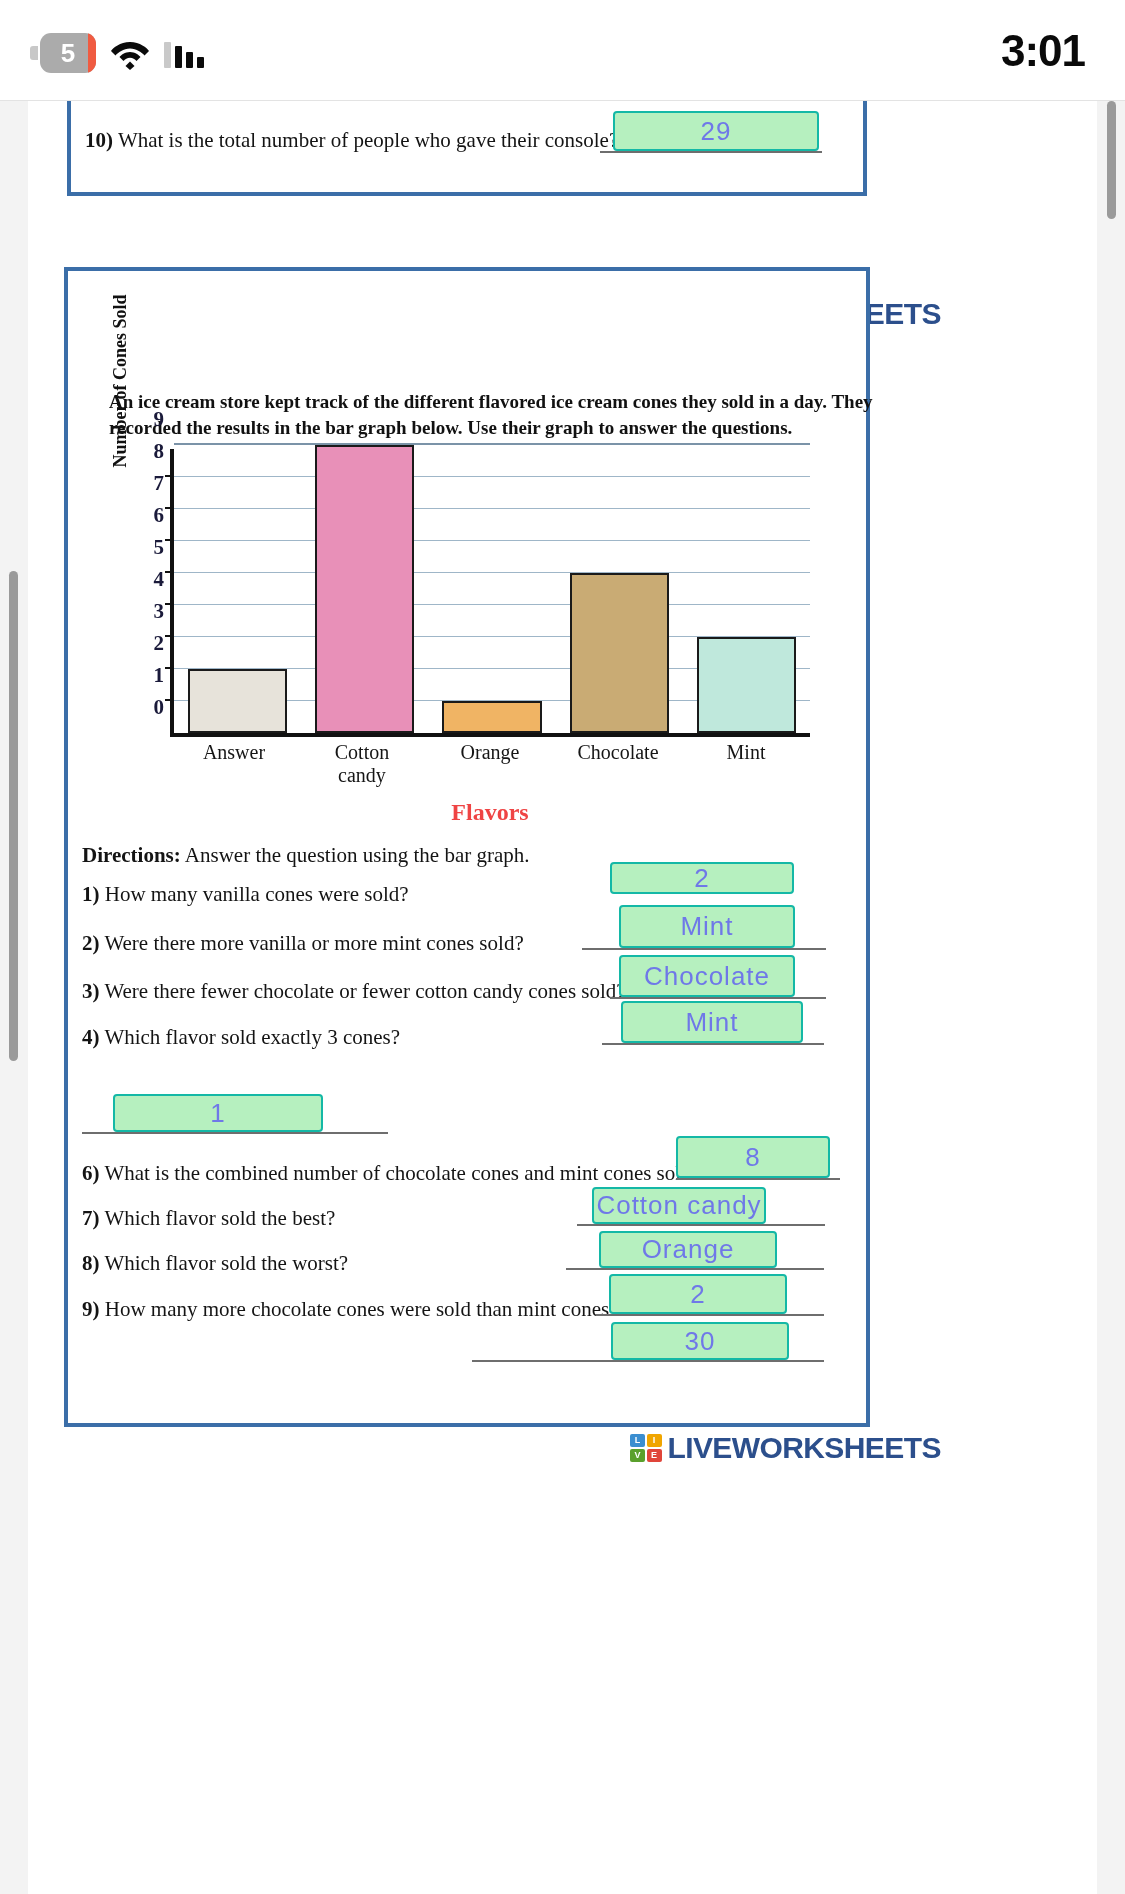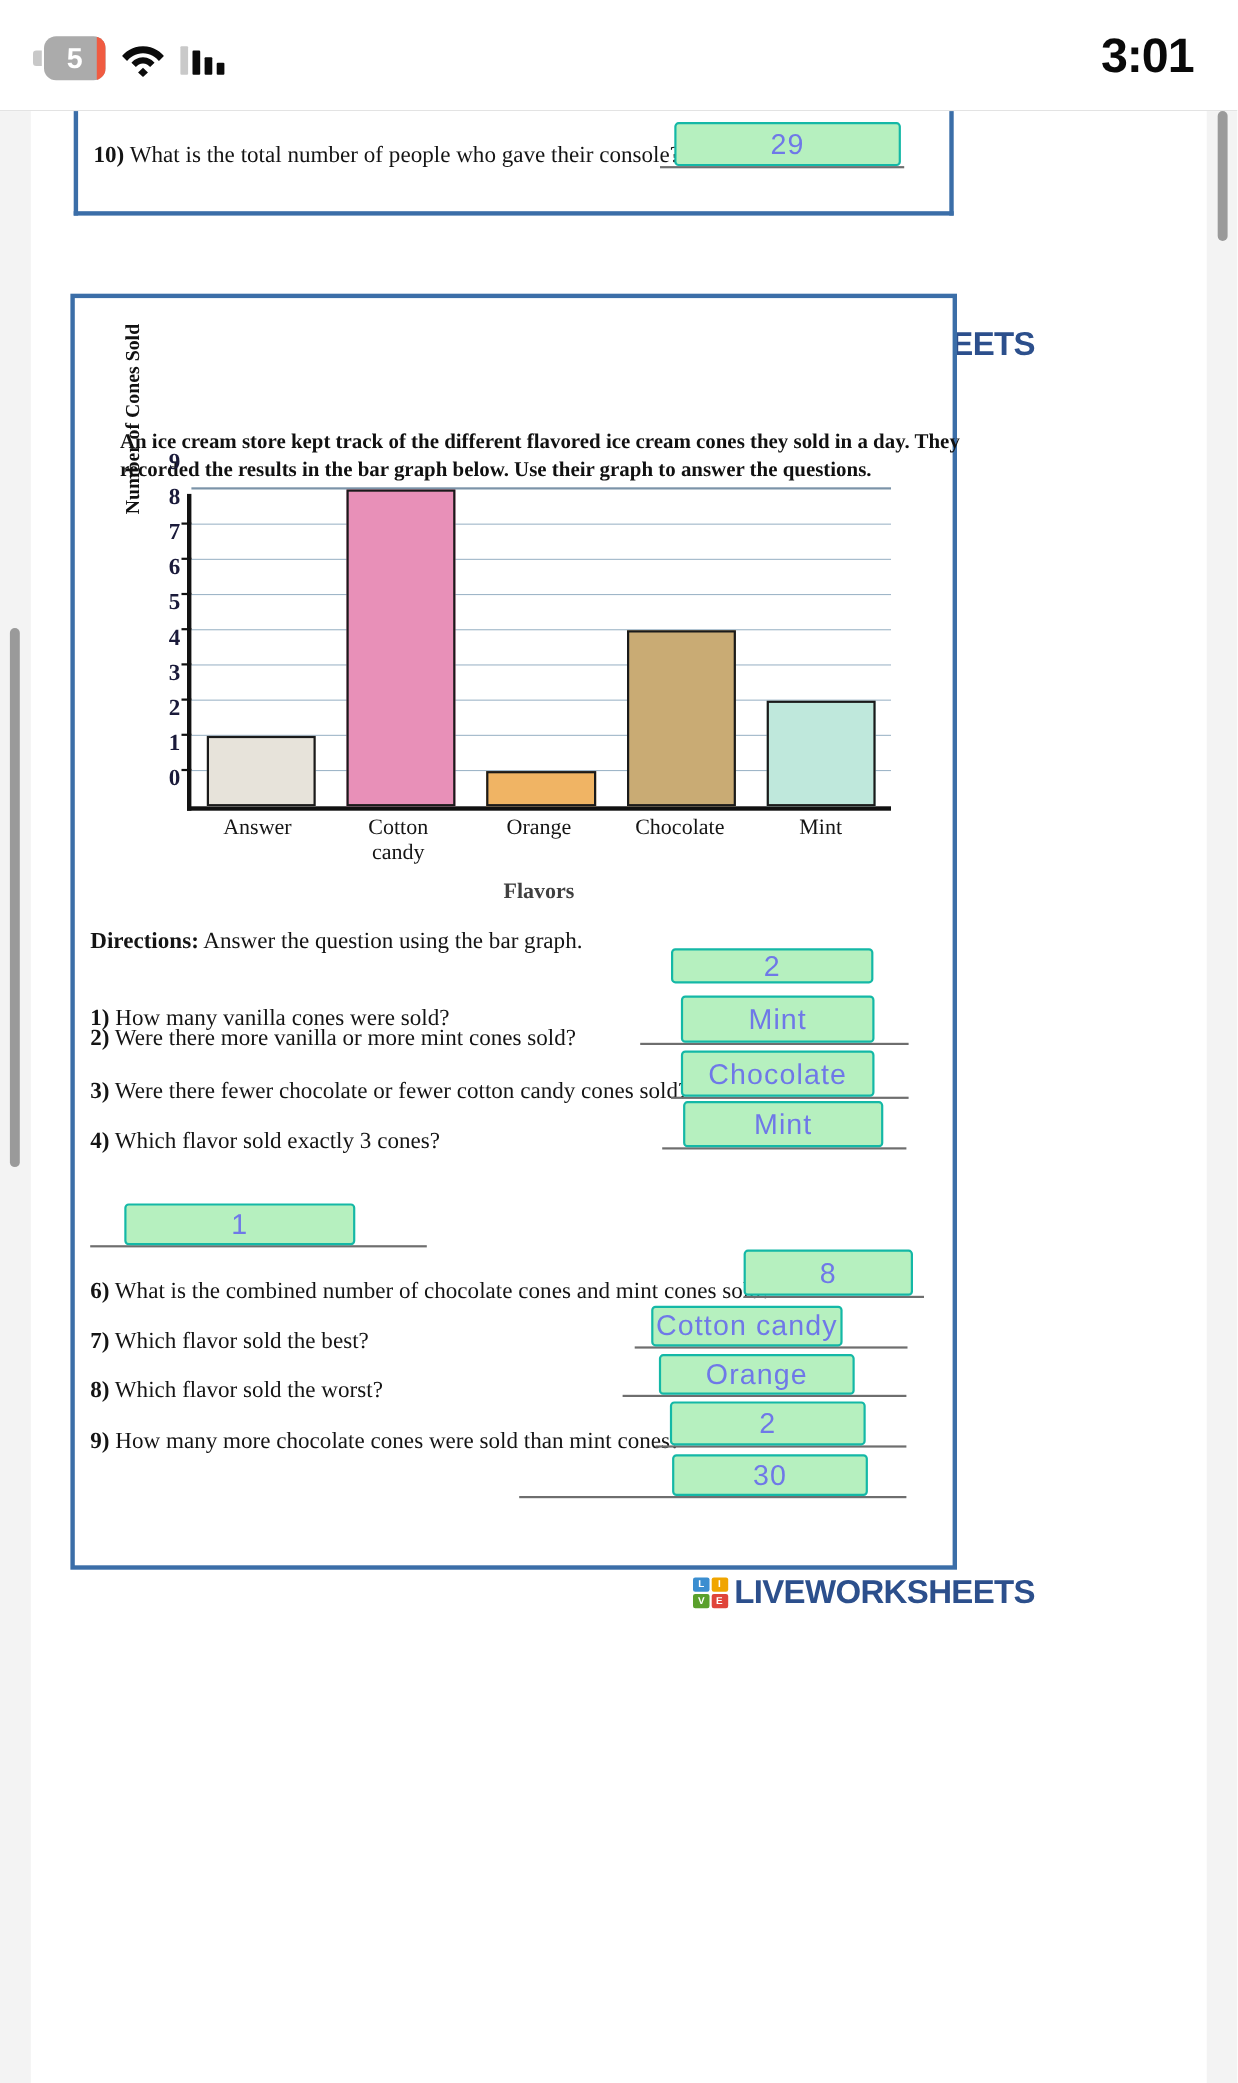--- a/index.html
+++ b/index.html
@@ -163,21 +163,21 @@
     display:flex;
   }
   .xcell {
     flex:1; text-align:center;
     font-family:"Liberation Serif", serif;
     font-size:20px; color:#151515; line-height:1.15;
   }
   .xaxis-title {
     position:absolute; left:88px; top:358px; width:640px; text-align:center;
     font-family:"Liberation Serif", serif;
-    font-weight:700; font-size:20px; color:#404040;
+    font-weight:700; font-size:24px; color:#ef4444;
   }
 </style>
 </head>
 <body>
 
 <div id="screen">
 
   <div class="statusbar">
     <div class="sb-left">
       <div class="batt-wrap">
@@ -297,21 +297,21 @@
       </div>
 
       <div class="xaxis-title">Flavors</div>
     </div>
 
     <div class="q" style="left:82px; top:742px;">
       <b>Directions:</b>
       <span>Answer the question using the bar graph.</span>
     </div>
 
-    <div class="q" style="left:82px; top:812px;">
+    <div class="q" style="left:82px; top:781px;">
       <b>1)</b>
       <span>How many vanilla cones were sold?</span>
     </div>
     <div class="ansbox" style="left:610px; top:761px; width:184px; height:32px;">2</div>
 
     <div class="q" style="left:82px; top:830px;">
       <b>2)</b>
       <span>Were there more vanilla or more mint cones sold?</span>
     </div>
     <div class="ruleline" style="left:582px; top:847px; width:244px;"></div>

